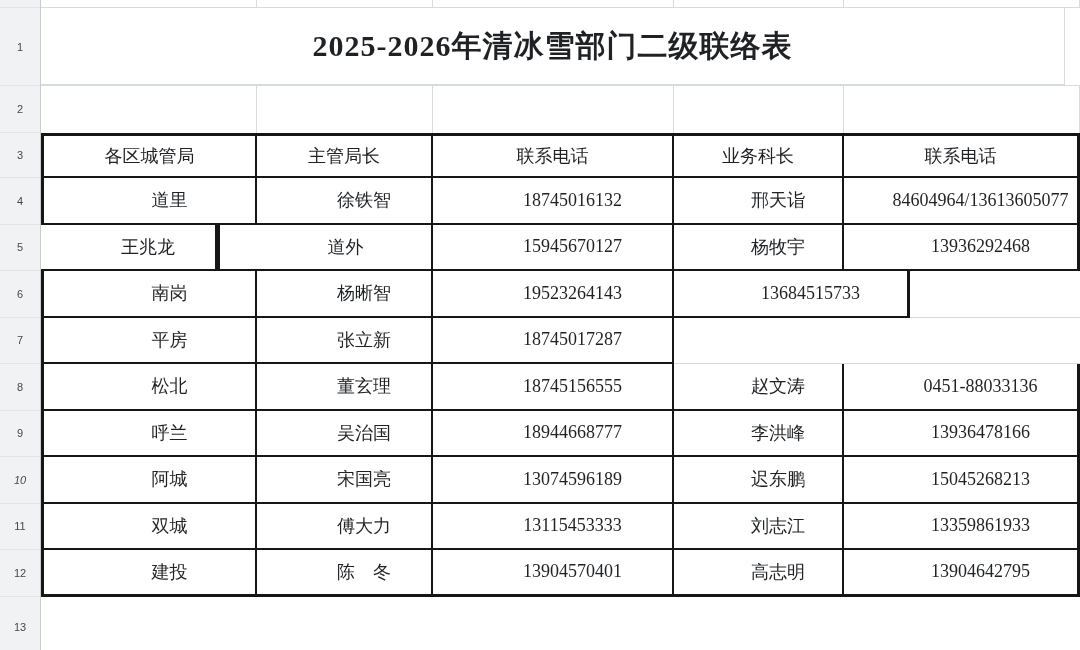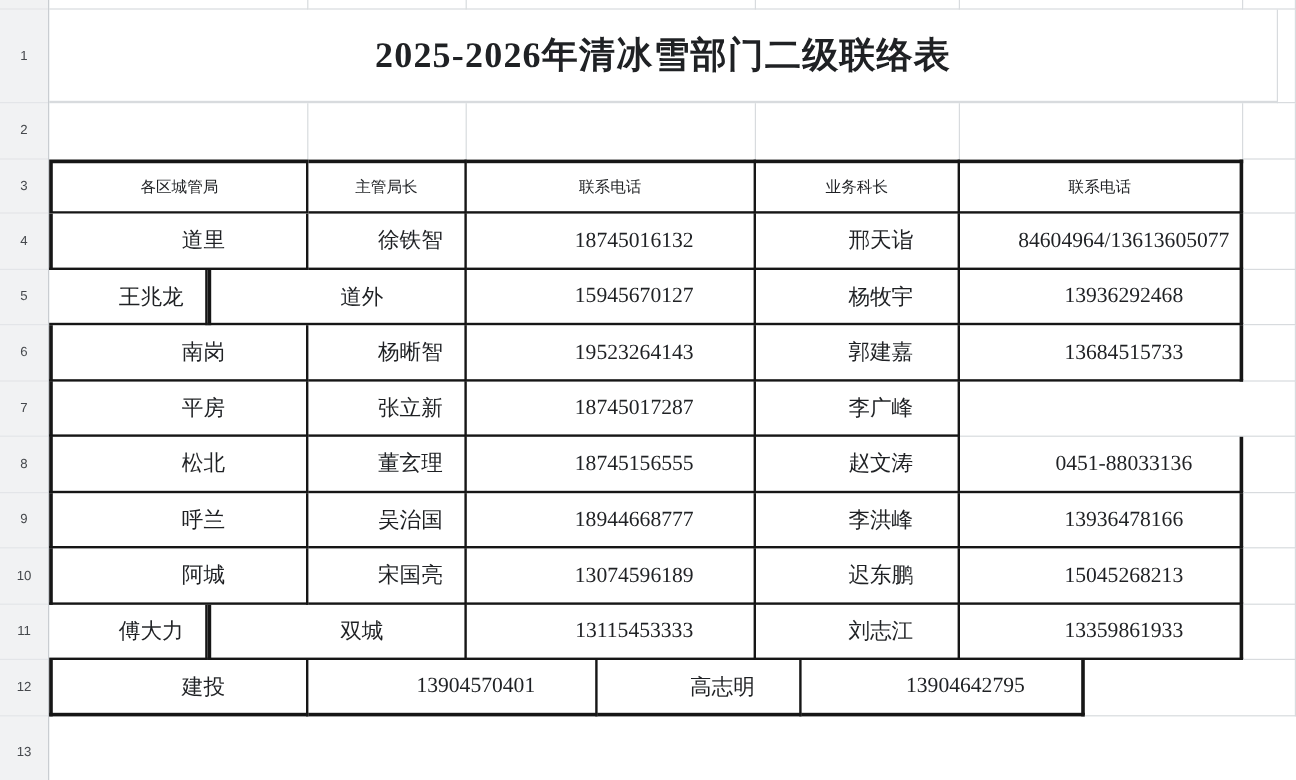--- a/index.html
+++ b/index.html
@@ -19,37 +19,37 @@
     border-right:1px solid #c9cdd1;display:flex;flex-direction:column;flex:none;}
   .gutter .gcell{display:flex;align-items:center;justify-content:center;
     font-size:11px;color:var(--gutter-text);border-bottom:1px solid #e3e5e8;flex:none;}
   .gutter .gcell.filler{flex:1;border-bottom:none;}
   
   .content{flex:1;display:flex;flex-direction:column;font-family:Liberation Serif, serif;}
   .row{display:flex;flex:none;}
   .cell{display:flex;align-items:center;justify-content:center;flex:none;
     overflow:hidden;white-space:nowrap;}
   
-  .c0{width:216px;} .c1{width:132px;} .c2{width:241px;} .c3{width:170px;} .c4{width:236px;}
+  .c0{width:216px;} .c1{width:176px;} .c2{width:241px;} .c3{width:170px;} .c4{width:236px;}
   .ghost{flex:1;border-bottom:1px solid var(--faint);border-right:1px solid var(--faint);}
   
   .strip{height:8px;}
   .strip .cell{height:8px;border-right:1px solid var(--faint);border-bottom:1px solid var(--faint);}
   
   .titlerow{height:78px;}
   .titlecell{width:1024px;font-size:30px;font-weight:700;letter-spacing:1px;
     border-right:1px solid var(--faint);border-bottom:2px solid var(--faint);}
   
   .emptyrow{height:47px;}
   .emptyrow .cell{height:47px;border-right:1px solid var(--faint);}
   
   .headerrow{height:45px;}
   .headerrow .cell{height:45px;border-top:3px solid var(--border);
     border-right:2px solid var(--border);border-bottom:2px solid var(--border);
-    font-size:13px;}
+    font-size:18px;}
   .datarow{height:46.5px;}
   .datarow .cell{height:46.5px;border-right:2px solid var(--border);
     border-bottom:2px solid var(--border);font-size:18px;padding-left:40px;}
   .headerrow .c0,.datarow .c0{border-left:3px solid var(--border);}
   .headerrow .c4,.datarow .c4{border-right:3px solid var(--border);}
   .datarow.last .cell{border-bottom:3px solid var(--border);height:46.5px;}
   .bottomfill{flex:1;}
   .bottomfill .ghostend{flex:1;border:none;}
 </style>
 </head>
@@ -60,21 +60,21 @@
       <div class="gcell" style="height: 8px;"></div>
       <div class="gcell" style="height: 78px;">1</div>
       <div class="gcell" style="height: 47px;">2</div>
       <div class="gcell" style="height: 45px;">3</div>
       <div class="gcell" style="height: 46.5px;">4</div>
       <div class="gcell" style="height: 46.5px;">5</div>
       <div class="gcell" style="height: 46.5px;">6</div>
       <div class="gcell" style="height: 46.5px;">7</div>
       <div class="gcell" style="height: 46.5px;">8</div>
       <div class="gcell" style="height: 46.5px;">9</div>
-      <div class="gcell" style="height: 46.5px;">10</div>
+      <div class="gcell" style="height: 46.5px; font-style: italic;">10</div>
       <div class="gcell" style="height: 46.5px;">11</div>
       <div class="gcell" style="height: 46.5px;">12</div>
       <div class="gcell" style="height: 62px;">13</div>
       <div class="gcell filler"></div>
     </div>
   <div class="content">
     <div class="row strip" id="stripRow">
         <div class="cell c0"></div>
         <div class="cell c1"></div>
         <div class="cell c2"></div>
@@ -116,29 +116,27 @@
           <div class="cell c0">道外</div>
           <div class="cell c2">15945670127</div>
           <div class="cell c3">杨牧宇</div>
           <div class="cell c4">13936292468</div>
           <div class="ghost"></div>
         </div>
         <div class="row datarow">
           <div class="cell c0">南岗</div>
           <div class="cell c1">杨晰智</div>
           <div class="cell c2">19523264143</div>
-          <div class="cell c3">郭建嘉</div>
           <div class="cell c4">13684515733</div>
           <div class="ghost"></div>
         </div>
         <div class="row datarow">
           <div class="cell c0">平房</div>
           <div class="cell c1">张立新</div>
           <div class="cell c2">18745017287</div>
-          <div class="cell c3">李广峰</div>
           <div class="ghost"></div>
         </div>
         <div class="row datarow">
           <div class="cell c0">松北</div>
           <div class="cell c1">董玄理</div>
           <div class="cell c2">18745156555</div>
           <div class="cell c3">赵文涛</div>
           <div class="cell c4">0451-88033136</div>
           <div class="ghost"></div>
         </div>
@@ -152,29 +150,30 @@
         </div>
         <div class="row datarow">
           <div class="cell c0">阿城</div>
           <div class="cell c1">宋国亮</div>
           <div class="cell c2">13074596189</div>
           <div class="cell c3">迟东鹏</div>
           <div class="cell c4">15045268213</div>
           <div class="ghost"></div>
         </div>
         <div class="row datarow">
+          <div class="cell c0">双城</div>
           <div class="cell c1">傅大力</div>
-          <div class="cell c0">双城</div>
           <div class="cell c2">13115453333</div>
           <div class="cell c3">刘志江</div>
           <div class="cell c4">13359861933</div>
           <div class="ghost"></div>
         </div>
         <div class="row datarow last">
           <div class="cell c0">建投</div>
+          <div class="cell c1">陈　冬</div>
           <div class="cell c2">13904570401</div>
           <div class="cell c3">高志明</div>
           <div class="cell c4">13904642795</div>
           <div class="ghost"></div>
         </div>
       </div>
     <div class="row bottomfill">
       <div class="ghostend"></div>
     </div>
   </div>

